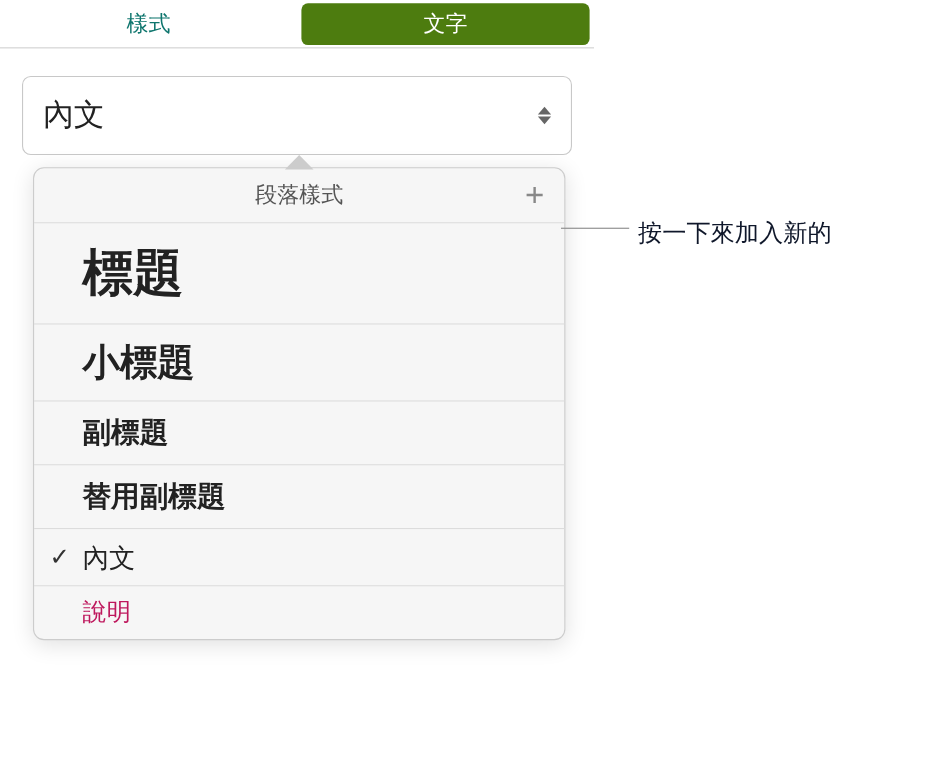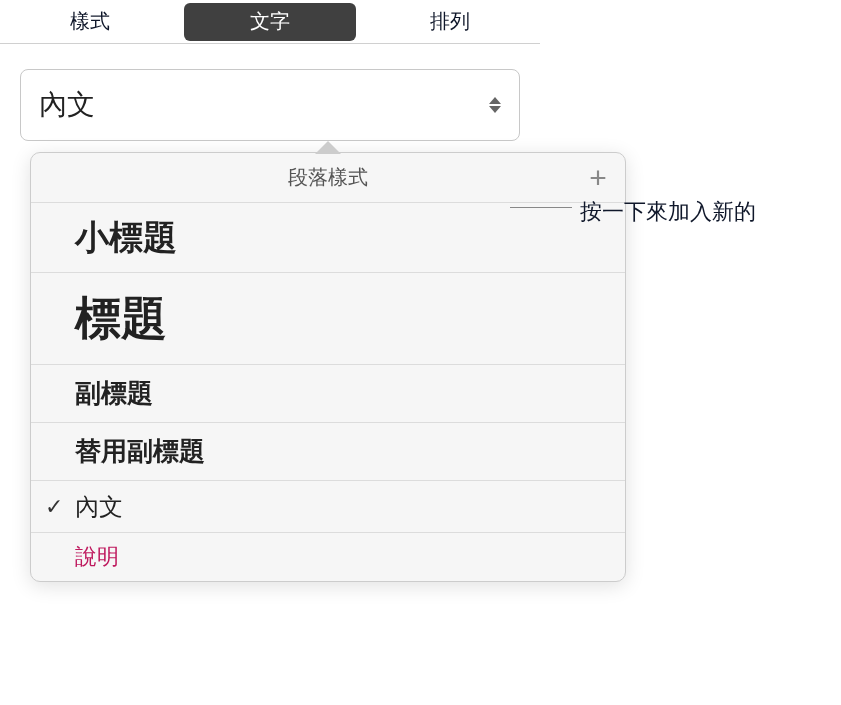--- a/index.html
+++ b/index.html
@@ -24,27 +24,27 @@
       align-items: center;
       border-bottom: 1px solid #d0d0d0;
     }
     .tab {
       flex: 1;
       display: flex;
       align-items: center;
       justify-content: center;
       height: 38px;
       font-size: 20px;
-      color: #0f172a;
+      color: #0f766e;
       cursor: pointer;
       border-radius: 6px;
       margin: 0 4px;
     }
     .tab.active {
-      background: #404040;
+      background: #4d7c0f;
       color: #ffffff;
     }
     .style-dropdown {
       margin: 25px 20px 0 20px;
       height: 72px;
       border: 1px solid #c8c8c8;
       border-radius: 8px;
       display: flex;
       align-items: center;
       justify-content: space-between;
@@ -70,21 +70,21 @@
     .chevron-up {
       border-bottom: 7px solid #666;
     }
     .chevron-down {
       border-top: 7px solid #666;
     }
     .popover {
       position: absolute;
       top: 152px;
       left: 30px;
-      width: 596px;
+      width: 484px;
       background: #f6f6f6;
       border: 1px solid #cccccc;
       border-radius: 10px;
       box-shadow: 0 4px 20px rgba(0,0,0,0.12);
     }
     .popover-arrow {
       position: absolute;
       top: -11px;
       left: 50%;
       transform: translateX(-50%);
@@ -203,45 +203,44 @@
       background: #888;
     }
   </style>
 </head>
 <body>
 
 <div class="panel">
   <div class="tabs">
     <div class="tab">樣式</div>
     <div class="tab active">文字</div>
-    <div class="tab">排列</div>
   </div>
 
   <div class="style-dropdown">
     <span class="style-dropdown-label">內文</span>
     <span class="chevrons">
       <span class="chevron-up"></span>
       <span class="chevron-down"></span>
     </span>
   </div>
 
   <div class="popover">
     <div class="popover-arrow"></div>
     <div class="popover-header">
       <span class="popover-title">段落樣式</span>
       <span class="add-button">
         <span>+</span>
       </span>
     </div>
     <ul class="style-list" id="style-list">
-    <li class="style-item subtitle">
+    <li class="style-item title">
+          <span>標題</span>
+        </li>
+        <li class="style-item subtitle">
           <span>小標題</span>
-        </li>
-        <li class="style-item title">
-          <span>標題</span>
         </li>
         <li class="style-item heading2">
           <span>副標題</span>
         </li>
         <li class="style-item heading3">
           <span>替用副標題</span>
         </li>
         <li class="style-item body">
           <span class="checkmark">✓</span>
           <span>內文</span>

